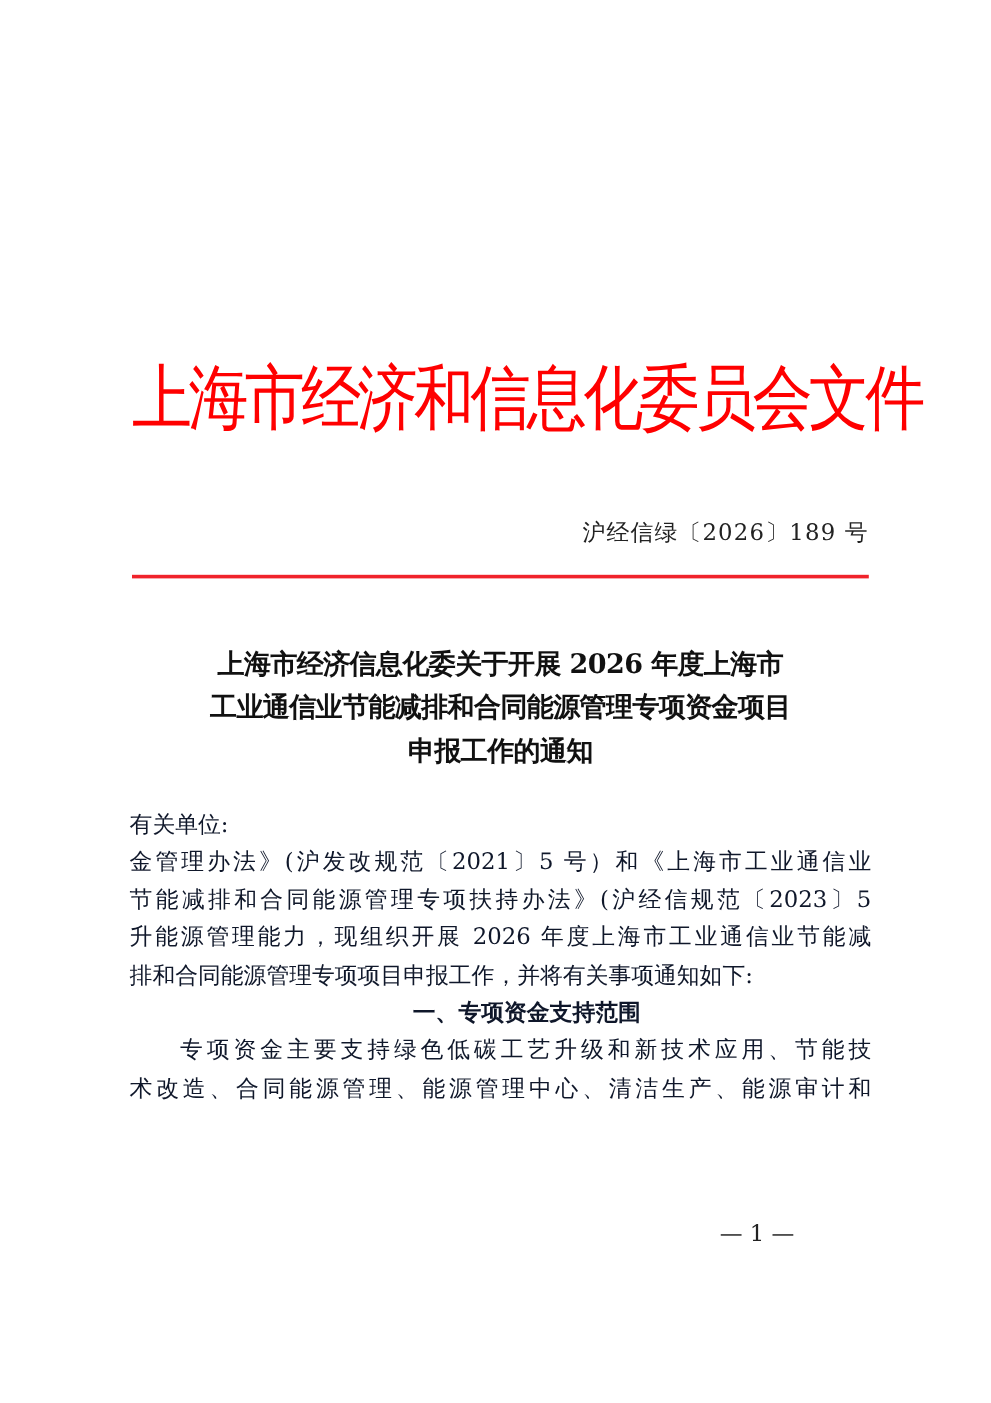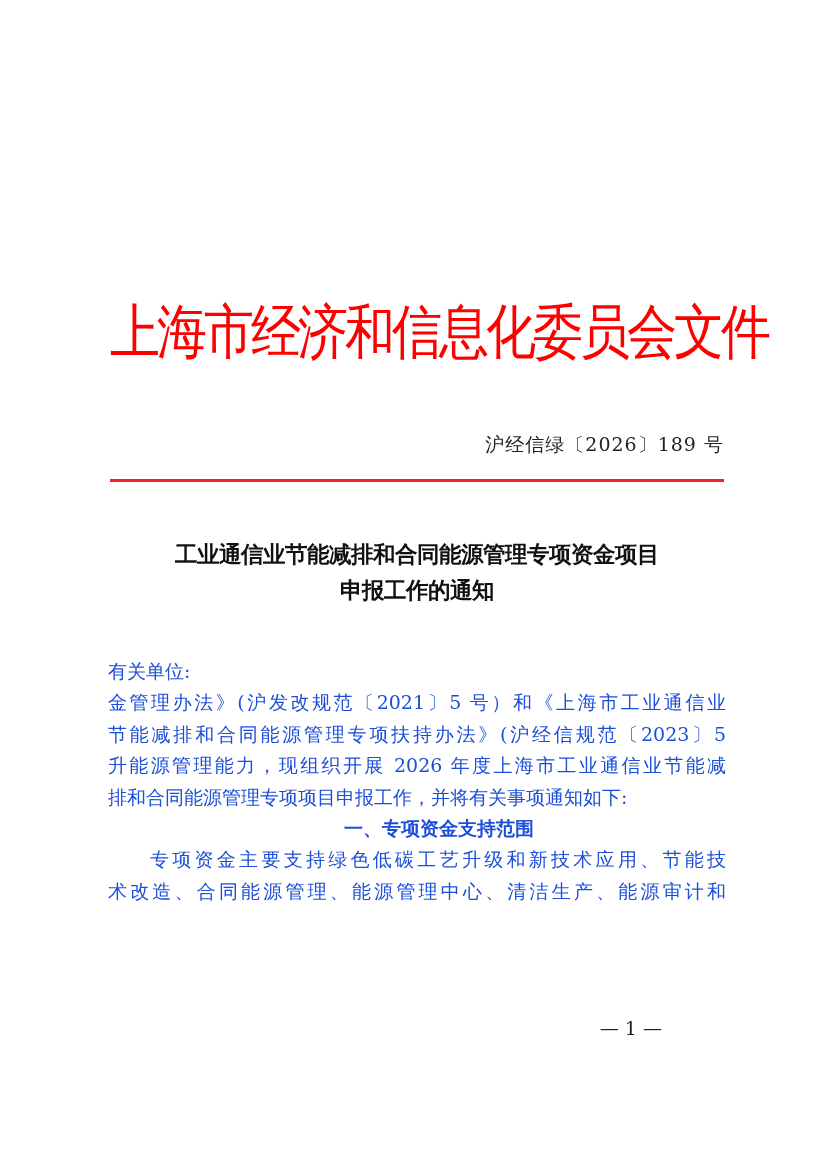--- a/index.html
+++ b/index.html
@@ -70,25 +70,25 @@
       font-size: 22.5px;
       line-height: 36px;
       color: #111;
       letter-spacing: -0.5px;
     }
     .title .line { display: block; white-space: nowrap; }
     .body {
       position: absolute;
       left: 108px;
       width: 618px;
-      top: 656px;
+      top: 672px;
       font-family: "DejaVu Serif", "Liberation Serif", serif;
       font-size: 19px;
       line-height: 31.4px;
-      color: #1d4ed8;
+      color: #0f172a;
     }
     .body .line {
       display: block;
       white-space: nowrap;
       text-align: justify;
       text-align-last: justify;
       height: 31.4px;
     }
     .body .line.last { text-align-last: left; }
     .body .line.indent { padding-left: 42px; }
@@ -117,20 +117,21 @@
 
 <div class="page">
 
   <div class="banner">上海市经济和信息化委员会文件</div>
 
   <div class="doc-number">沪经信绿〔2026〕189 号</div>
 
   <div class="red-rule"></div>
 
   <div class="title">
+    <span class="line">上海市经济信息化委关于开展 2026 年度上海市</span>
     <span class="line">工业通信业节能减排和合同能源管理专项资金项目</span>
     <span class="line">申报工作的通知</span>
   </div>
 
   <div class="body">
     <span class="line last">有关单位:</span>
 
     <span class="line">金管理办法》(沪发改规范〔2021〕5 号）和《上海市工业通信业</span>
     <span class="line">节能减排和合同能源管理专项扶持办法》(沪经信规范〔2023〕5</span>
     <span class="line">升能源管理能力，现组织开展 2026 年度上海市工业通信业节能减</span>

